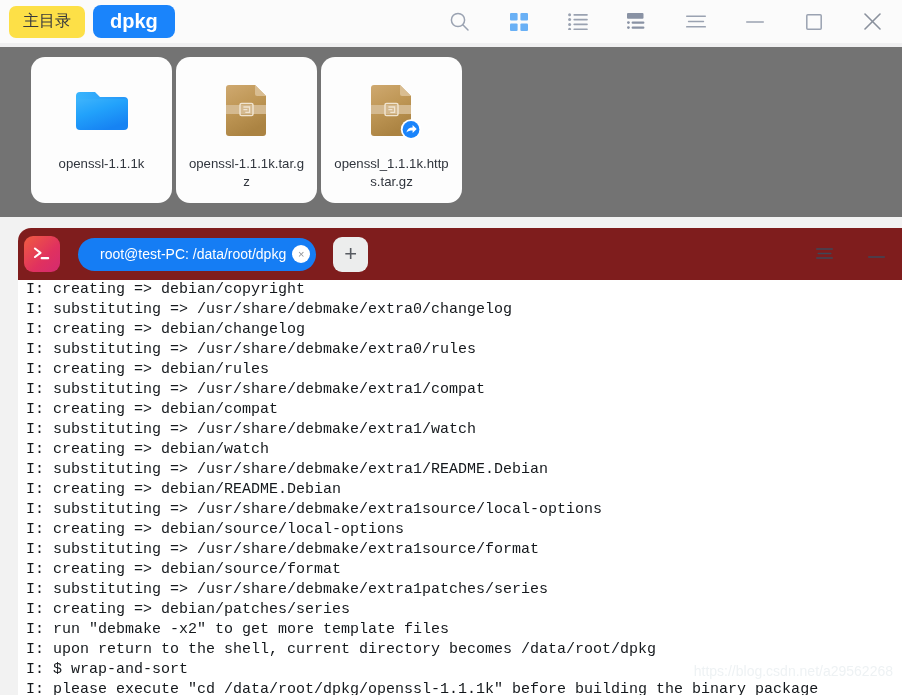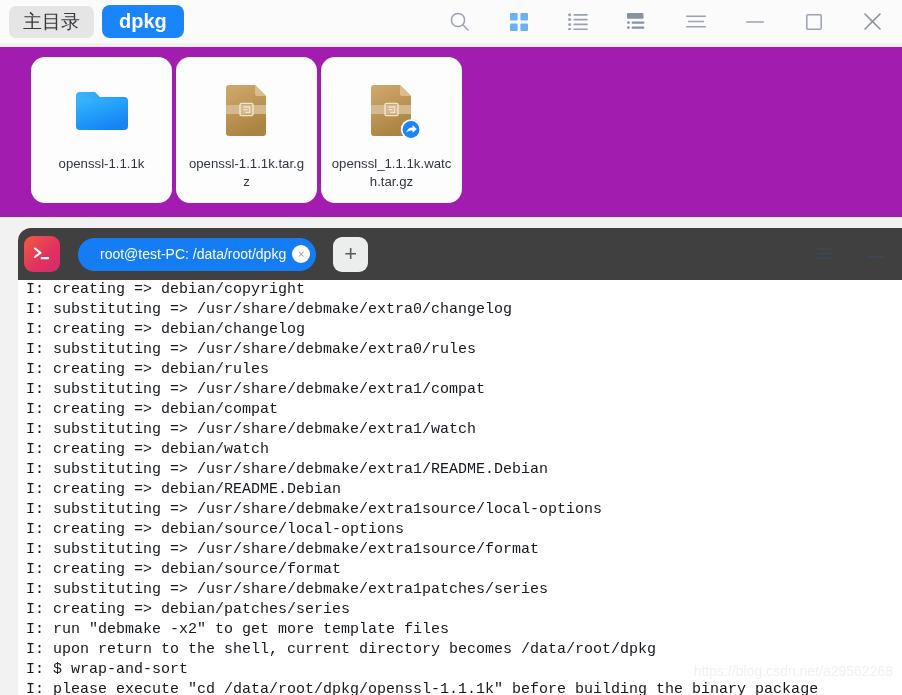--- a/index.html
+++ b/index.html
@@ -38,23 +38,23 @@
     gap: 8px;
   }
 
   .crumb {
     height: 32px;
     padding: 0 14px;
     border-radius: 7px;
     display: flex;
     align-items: center;
     justify-content: center;
-    font-size: 19px;
+    font-size: 16px;
     color: #37393d;
-    background: #e5e5e5;
+    background: #fde047;
     cursor: default;
     white-space: nowrap;
   }
   .crumb.active {
     background: #1a84fb;
     color: #ffffff;
     font-weight: 600;
     font-size: 20px;
     padding: 0 17px;
     height: 33px;
@@ -83,21 +83,21 @@
     width: 902px; height: 4px;
     background: #f0f0f1;
   }
 
   
   .filepane {
     position: absolute;
     top: 47px; left: 0;
     width: 902px;
     height: 170px;
-    background: #a21caf;
+    background: #737373;
   }
 
   .file-grid {
     display: flex;
     padding: 10px 0 0 31px;
     gap: 4px;
   }
 
   .file-card {
     width: 141px;
@@ -138,21 +138,21 @@
     background: #ffffff;
     border-top-left-radius: 13px;
     overflow: hidden;
   }
 
   .term-header {
     height: 52px;
     display: flex;
     align-items: center;
     padding-left: 6px;
-    background: #404040;
+    background: #7f1d1d;
   }
 
   .term-logo {
     width: 36px; height: 36px;
     border-radius: 9px;
     background: linear-gradient(135deg, #f05c41 0%, #e0315f 60%, #d42a70 100%);
     display: flex;
     align-items: center;
     justify-content: center;
     flex: 0 0 auto;
@@ -393,21 +393,21 @@
             <rect x="10" y="26" width="40" height="9" fill="#d4b98f"></rect>
             <rect x="24" y="24.5" width="13" height="12" rx="1.6" fill="none" stroke="#f0e4d0" stroke-width="1.5"></rect>
             <path d="M27.4 28 h6.2 v5.4 h-4.3 M27.4 30.6 h4" fill="none" stroke="#f0e4d0" stroke-width="1.3"></path>
             <g>
               <circle cx="50" cy="50.5" r="10.2" fill="#ffffff"></circle>
               <circle cx="50" cy="50.5" r="8.4" fill="#1a84fb"></circle>
               <path d="M45.4 53.6 c0.6 -3.6 2.8 -5.1 6.2 -5.2 v-2.3 l4.1 3.9 l-4.1 3.9 v-2.3 c-2.6 0 -4.6 0.6 -6.2 2 z" fill="#ffffff"></path>
             </g>
           </svg>
         </div>
-        <div class="file-label">openssl_1.1.1k.watch.tar.gz</div>
+        <div class="file-label">openssl_1.1.1k.https.tar.gz</div>
       </div>
 
     </div>
   </div>
 
   <div class="termpane">
 
     <div class="term-header">
 
       <div class="term-logo">

